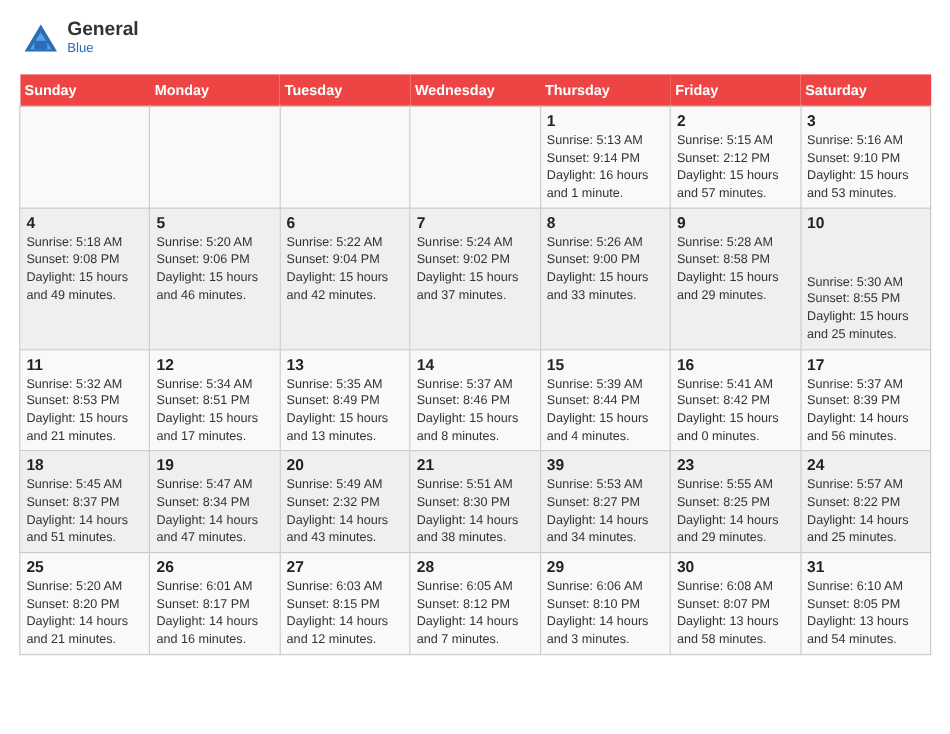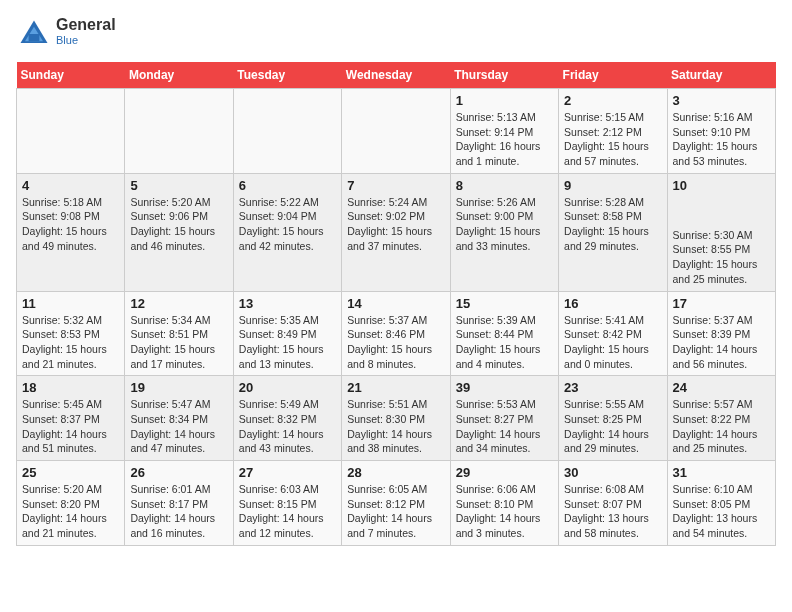--- a/index.html
+++ b/index.html
@@ -245,21 +245,21 @@
         </td>
         <td>
           <span class="day-num">19</span>
           <div class="day-info" style="white-space: pre-line;">Sunrise: 5:47 AM
 Sunset: 8:34 PM
 Daylight: 14 hours and 47 minutes.</div>
         </td>
         <td>
           <span class="day-num">20</span>
           <div class="day-info" style="white-space: pre-line;">Sunrise: 5:49 AM
-Sunset: 8:32 PM
+Sunset: 2:32 PM
 Daylight: 14 hours and 43 minutes.</div>
         </td>
         <td>
           <span class="day-num">21</span>
           <div class="day-info" style="white-space: pre-line;">Sunrise: 5:51 AM
 Sunset: 8:30 PM
 Daylight: 14 hours and 38 minutes.</div>
         </td>
         <td>
           <span class="day-num">39</span>

